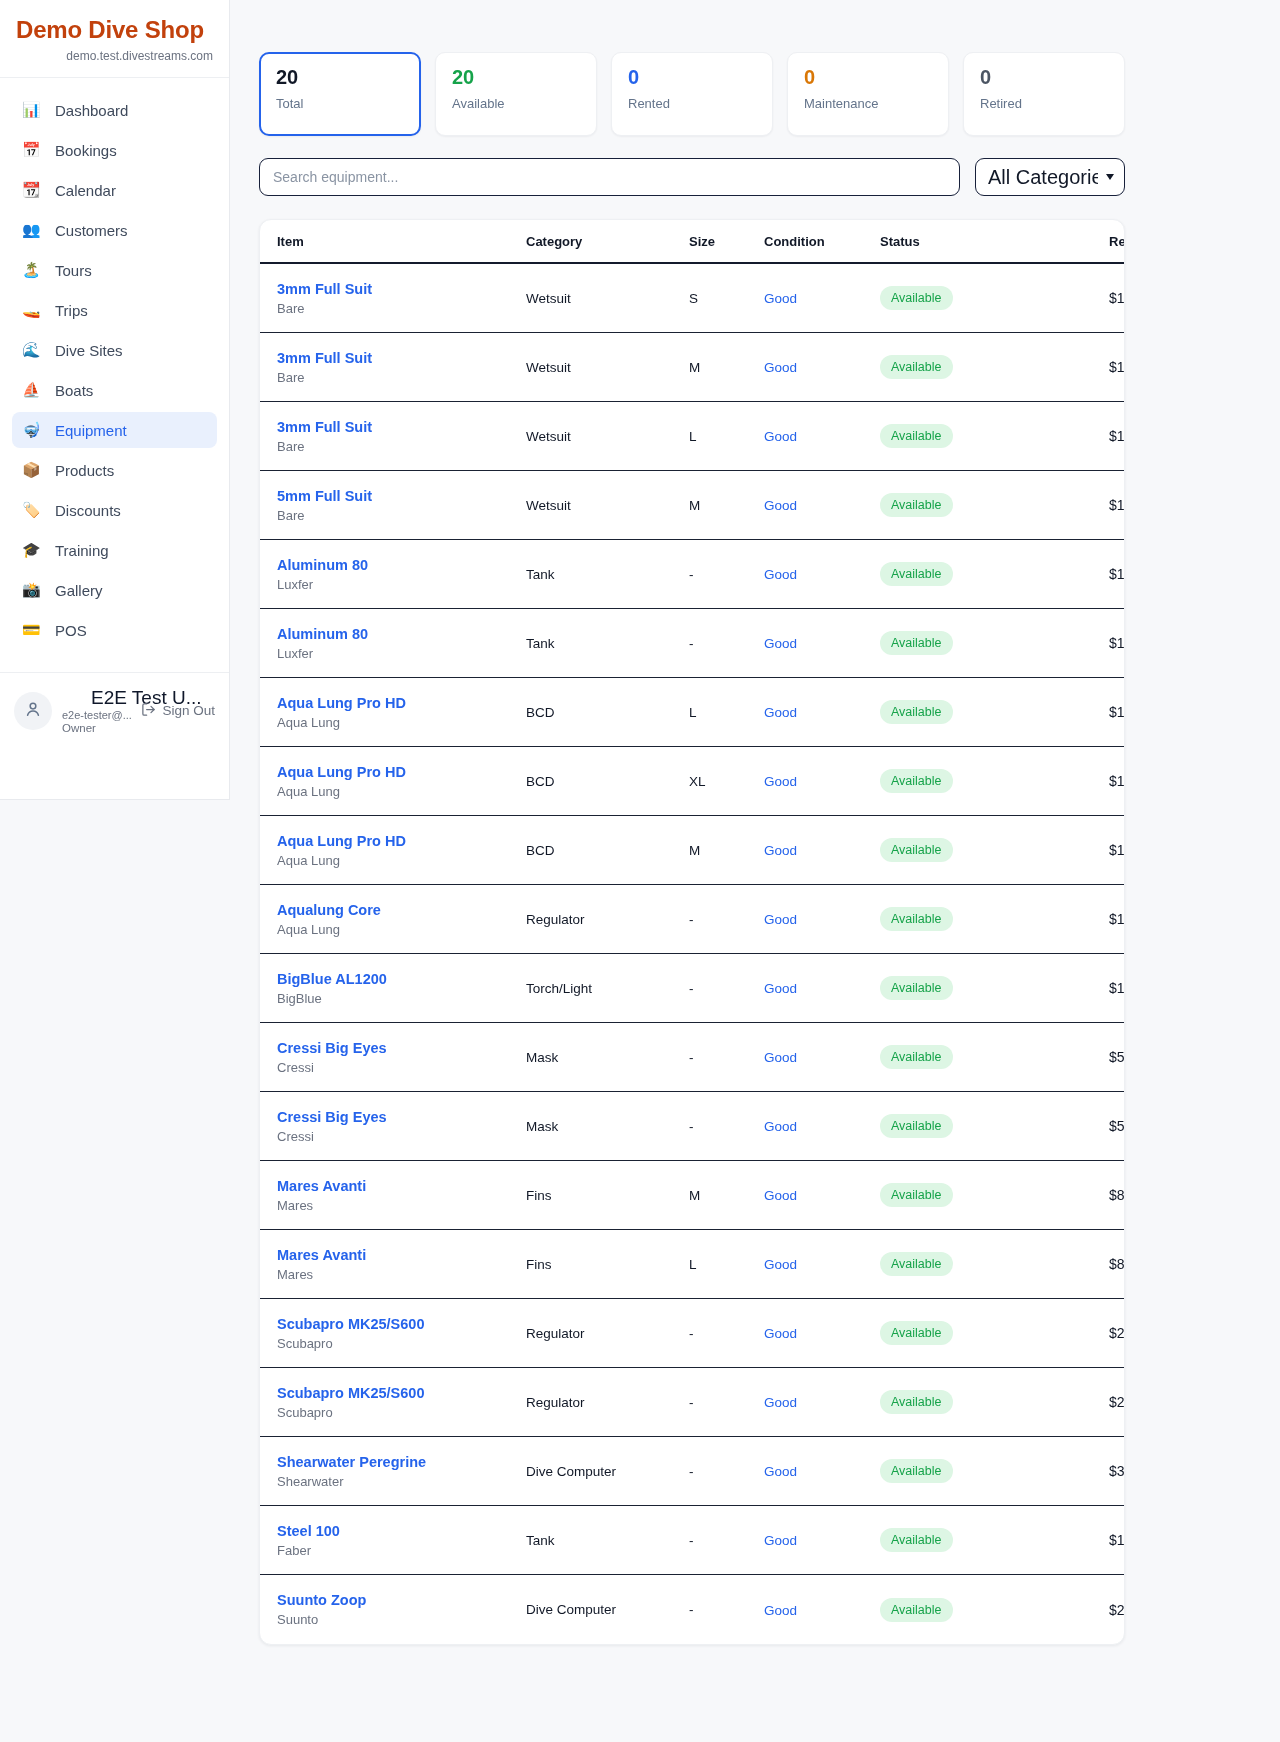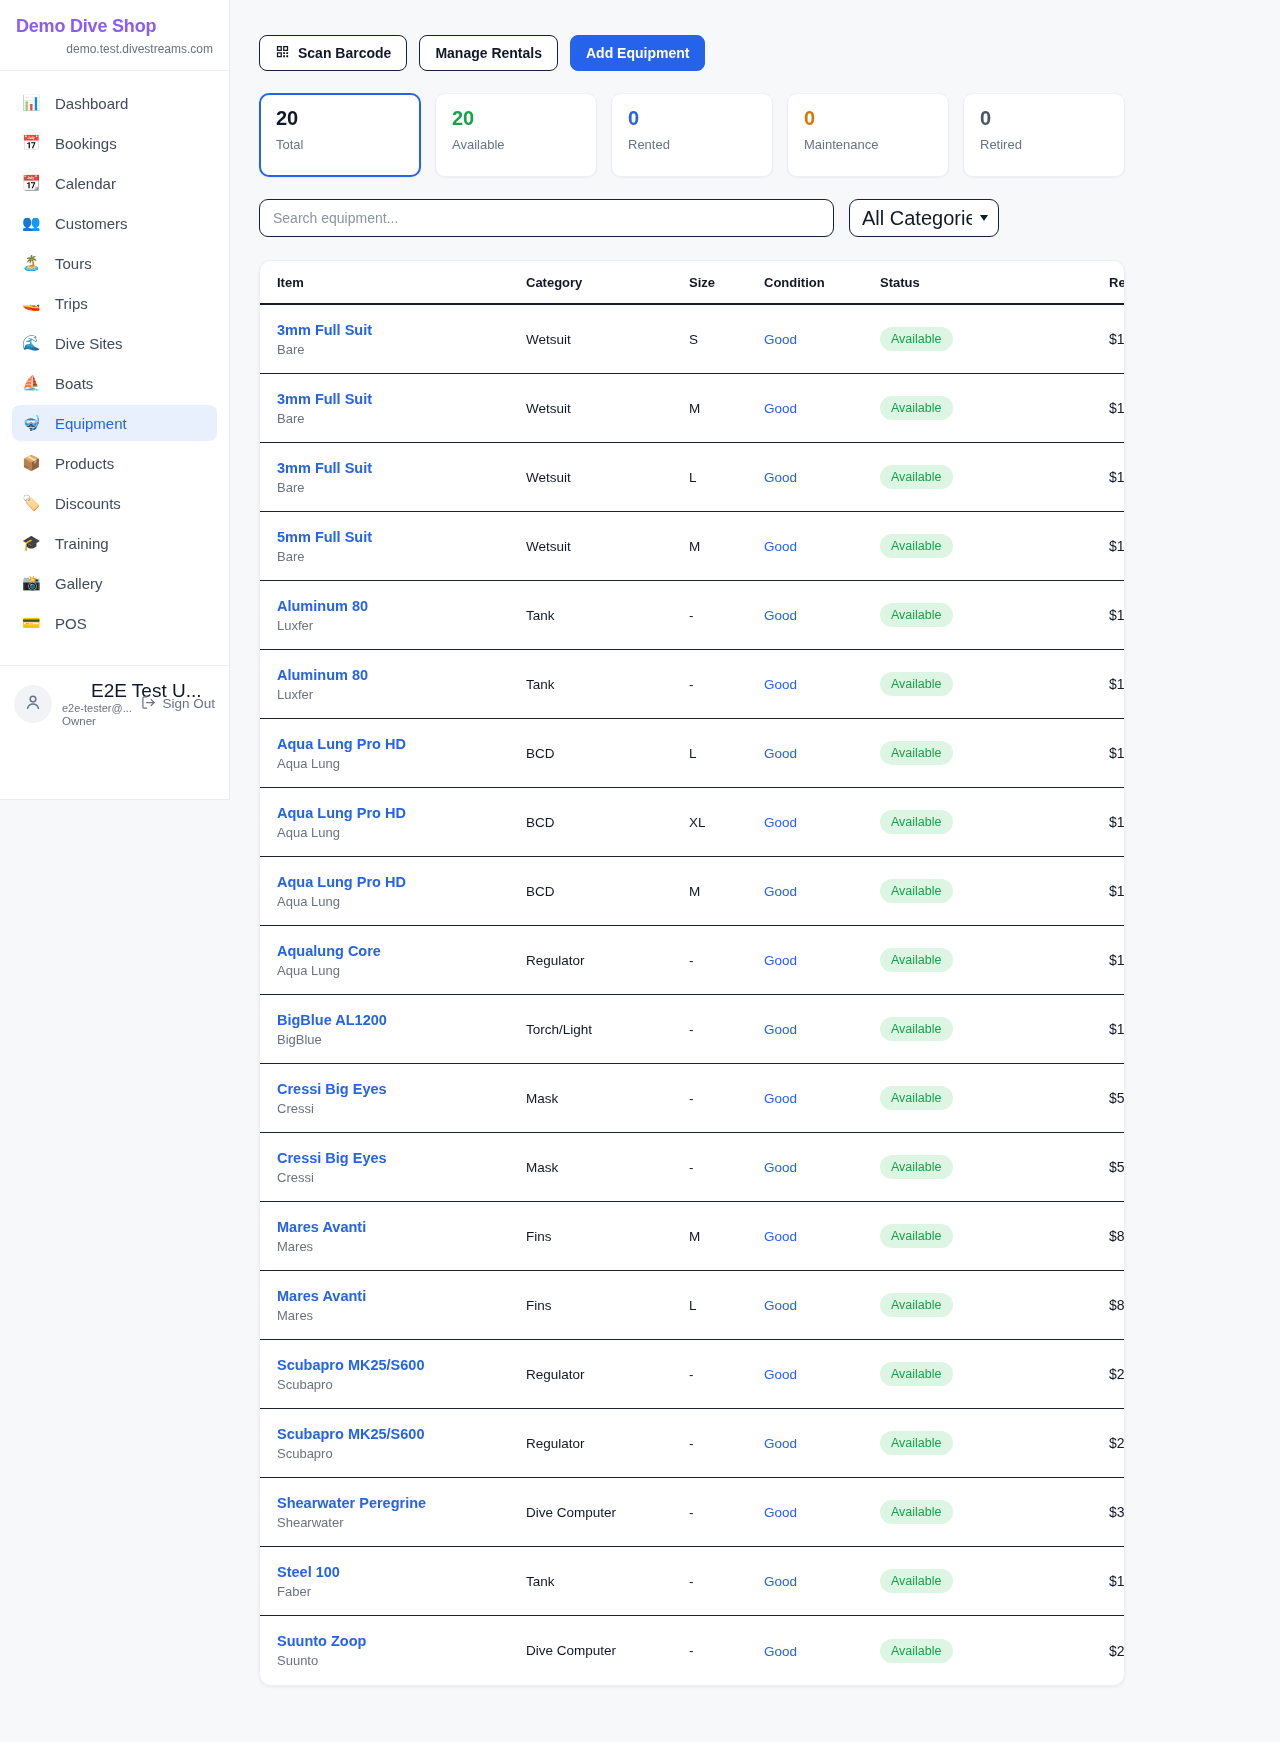--- a/index.html
+++ b/index.html
@@ -11,21 +11,21 @@
   }
   .app { display:flex; width:1280px; }
 
   
   .sidebar {
     width:230px; min-width:230px; background:#ffffff;
     border-right:1px solid #e8eaee; border-bottom:1px solid #e8eaee;
     height:800px;
   }
   .brand { padding:16px 16px 14px 16px; border-bottom:1px solid #edeff2; }
-  .brand-name { color:#8b5cf6; font-size:18px; font-weight:800; letter-spacing:-.2px; }
+  .brand-name { color:#c2410c; font-size:24px; font-weight:800; letter-spacing:-.2px; }
   .brand-domain { color:#6b7280; font-size:12px; margin-top:5px;text-align:right; }
   nav { padding:14px 12px; }
   .nav-item {
     display:flex; align-items:center; gap:13px;
     padding:9px 10px; margin-bottom:4px; border-radius:8px;
     font-size:15px; color:#3f4a5c; cursor:pointer;
   }
   .nav-item .nav-icon { width:20px; font-size:15px; text-align:center; }
   .nav-item.active { background:#e9f0fd; color:#2563eb; }
   .user-box {
@@ -64,21 +64,21 @@
   .stat-card {
     flex:1; background:#fff; border:1px solid #eef0f3; border-radius:10px;
     padding:13px 16px; height:84px; cursor:pointer;
     box-shadow:0 1px 2px rgba(16,24,40,.05);
   }
   .stat-card.selected { border:2px solid #2563eb; padding:12px 15px; }
   .stat-value { font-size:20px; font-weight:800; }
   .stat-label { font-size:13px; color:#64748b; margin-top:7px; }
 
   
-  .filters { display:flex; gap:15px; margin-top:22px; width:740px; }
+  .filters { display:flex; gap:15px; margin-top:22px; width:866px; }
   .search-input {
     flex:1; height:38px; border:1.5px solid #17203a; border-radius:9px;
     padding:0 13px; font-size:14px; font-family:inherit; color:#111827; background:#fff;
   }
   .search-input::placeholder { color:#8a94a3; }
   .select-wrap { position:relative; width:150px; }
   .select-wrap select {
     width:100%; height:38px; border:1.5px solid #17203a; border-radius:9px;
     padding:0 26px 0 12px; font-size:20px; font-family:inherit; color:#111827;
     background:#fff; appearance:none; -webkit-appearance:none; cursor:pointer;
@@ -203,36 +203,20 @@
               <path d="M21 12H9"></path>
           </svg>
         </span>
         <span>Sign Out</span>
       </div>
     </div>
   </aside>
 
   <main>
     <div class="page-head">
-      <div class="head-actions">
-        <button class="btn">
-          <span>
-            <svg width="15" height="15" viewBox="0 0 24 24" fill="#111827">
-              <path d="M3 3h8v8H3zm2 2v4h4V5zM13 3h8v8h-8zm2 2v4h4V5zM3 13h8v8H3zm2 2v4h4v-4zM13 13h3v3h-3zM18 13h3v3h-3zM13 18h3v3h-3zM18 18h3v3h-3z"></path>
-            </svg>
-          </span>
-          <span>Scan Barcode</span>
-        </button>
-        <button class="btn">
-          <span>Manage Rentals</span>
-        </button>
-        <button class="btn primary">
-          <span>Add Equipment</span>
-        </button>
-      </div>
     </div>
 
     <div class="stats" id="stats-row">
         <div class="stat-card selected">
     <div class="stat-value" style="color: rgb(17, 24, 39);">20</div>
     <div class="stat-label">Total</div>
   </div>
         <div class="stat-card">
     <div class="stat-value" style="color: rgb(22, 163, 74);">20</div>
     <div class="stat-label">Available</div>

